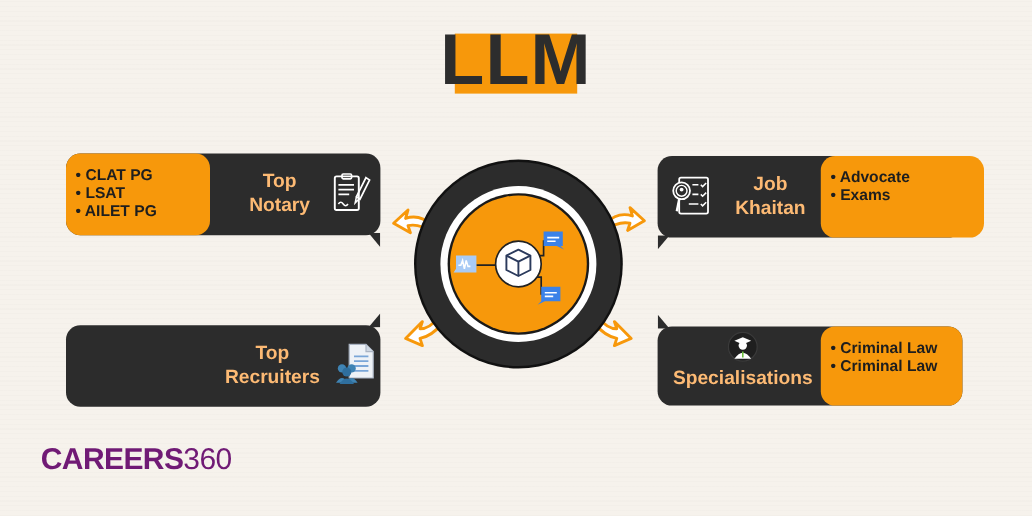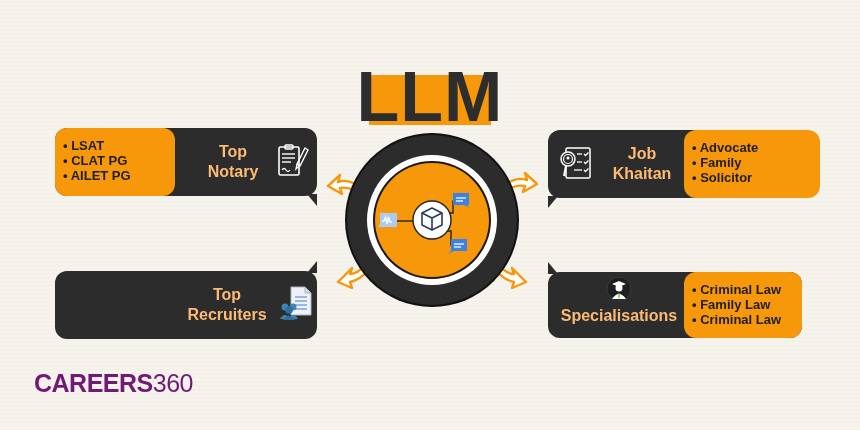--- a/index.html
+++ b/index.html
@@ -9,21 +9,21 @@
     background-image:
       repeating-linear-gradient(0deg, rgba(0,0,0,0.012) 0px, rgba(0,0,0,0.012) 1px, transparent 1px, transparent 4px);
     font-family:"DejaVu Sans", sans-serif;
   }
   .title {
     position:absolute; left:0; right:0; top:18px; text-align:center;
   }
   .title-inner {
     display:inline-block; position:relative;
     font-family:"Liberation Sans", sans-serif; font-weight:bold;
-    font-size:70px; line-height:64px; color:#2d2d2d; letter-spacing:1px;margin-top:47px;
+    font-size:60px; line-height:64px; color:#2d2d2d; letter-spacing:1px;
   }
   .title-inner::before {
     content:""; position:absolute; left:12px; right:12px; top:10px; bottom:4px;
     background:#f7980b; z-index:-1;
   }
   .card {
     position:absolute; background:#2c2c2c; border-radius:12px;
   }
   .list-box {
     position:absolute; background:#f7980b; border-radius:12px;
@@ -62,22 +62,22 @@
 </head>
 <body>
 
 <div class="title">
   <span class="title-inner">LLM</span>
 </div>
 
 <div class="card" style="left:55px; top:128px; width:262px; height:68px;">
   <div class="list-box" style="left:0; top:0; width:120px; height:68px;">
     <ul>
+      <li>CLAT PG</li>
       <li>LSAT</li>
-      <li>CLAT PG</li>
       <li>AILET PG</li>
     </ul>
   </div>
   <div class="card-label" style="left:130px; top:14px; width:96px;">
     <div>Top</div>
     <div>Notary</div>
   </div>
   <svg class="icon" style="left:222px; top:16px;" width="34" height="36" viewBox="0 0 34 36">
     <rect x="2" y="3" width="20" height="28" rx="1.5" fill="none" stroke="#fff" stroke-width="1.6"></rect>
     <rect x="8" y="1" width="8" height="4" rx="1" fill="none" stroke="#fff" stroke-width="1.4"></rect>
@@ -127,43 +127,41 @@
     <path d="M26 16 l1.5 1.5 3 -3" fill="none" stroke="#fff" stroke-width="1.3"></path>
     <path d="M26 24 l1.5 1.5 3 -3" fill="none" stroke="#fff" stroke-width="1.3"></path>
   </svg>
   <div class="card-label" style="left:48px; top:14px; width:92px;">
     <div>Job</div>
     <div>Khaitan</div>
   </div>
   <div class="list-box" style="left:136px; top:0; width:136px; height:68px;">
     <ul>
       <li>Advocate</li>
-      <li>Family</li>
-      <li>Solicitor</li>
+      <li>Exams</li>
     </ul>
   </div>
 </div>
 <div class="tail" style="left:548px; top:196px; clip-path:polygon(0 0,100% 0,0 100%);"></div>
 
 <div class="tail" style="left:548px; top:262px; clip-path:polygon(0 0,100% 100%,0 100%);"></div>
 <div class="card" style="left:548px; top:272px; width:254px; height:66px;">
   <svg class="icon" style="left:58px; top:4px;" width="26" height="26" viewBox="0 0 26 26">
     <circle cx="13" cy="13" r="12" fill="#1f1f1f" stroke="#3a3a3a" stroke-width="1"></circle>
     <path d="M6 8 l7 -3 7 3 -7 3 z" fill="#fff"></path>
     <circle cx="13" cy="12" r="3.5" fill="#fff"></circle>
     <path d="M6 23 q7 -10 14 0 z" fill="#fff"></path>
     <line x1="13" y1="17" x2="13" y2="22" stroke="#6bbf3b" stroke-width="1.3"></line>
   </svg>
   <div class="card-label" style="left:4px; top:34px; width:134px;">
     <div>Specialisations</div>
   </div>
   <div class="list-box" style="left:136px; top:0; width:118px; height:66px;">
     <ul>
       <li>Criminal Law</li>
-      <li>Family Law</li>
       <li>Criminal Law</li>
     </ul>
   </div>
 </div>
 
 <svg class="arrow" style="left:326px; top:170px;" width="36" height="28" viewBox="0 0 36 28">
   <path d="M34 18 Q24 8 12 12 L14 5 L2 16 L16 24 L14 18 Q24 16 34 24 Z" fill="#fff" stroke="#f7980b" stroke-width="2.4" stroke-linejoin="round"></path>
 </svg>
 <svg class="arrow" style="left:503px; top:168px;" width="36" height="28" viewBox="0 0 36 28">
   <path d="M2 18 Q12 8 24 12 L22 5 L34 16 L20 24 L22 18 Q12 16 2 24 Z" fill="#fff" stroke="#f7980b" stroke-width="2.4" stroke-linejoin="round"></path>

